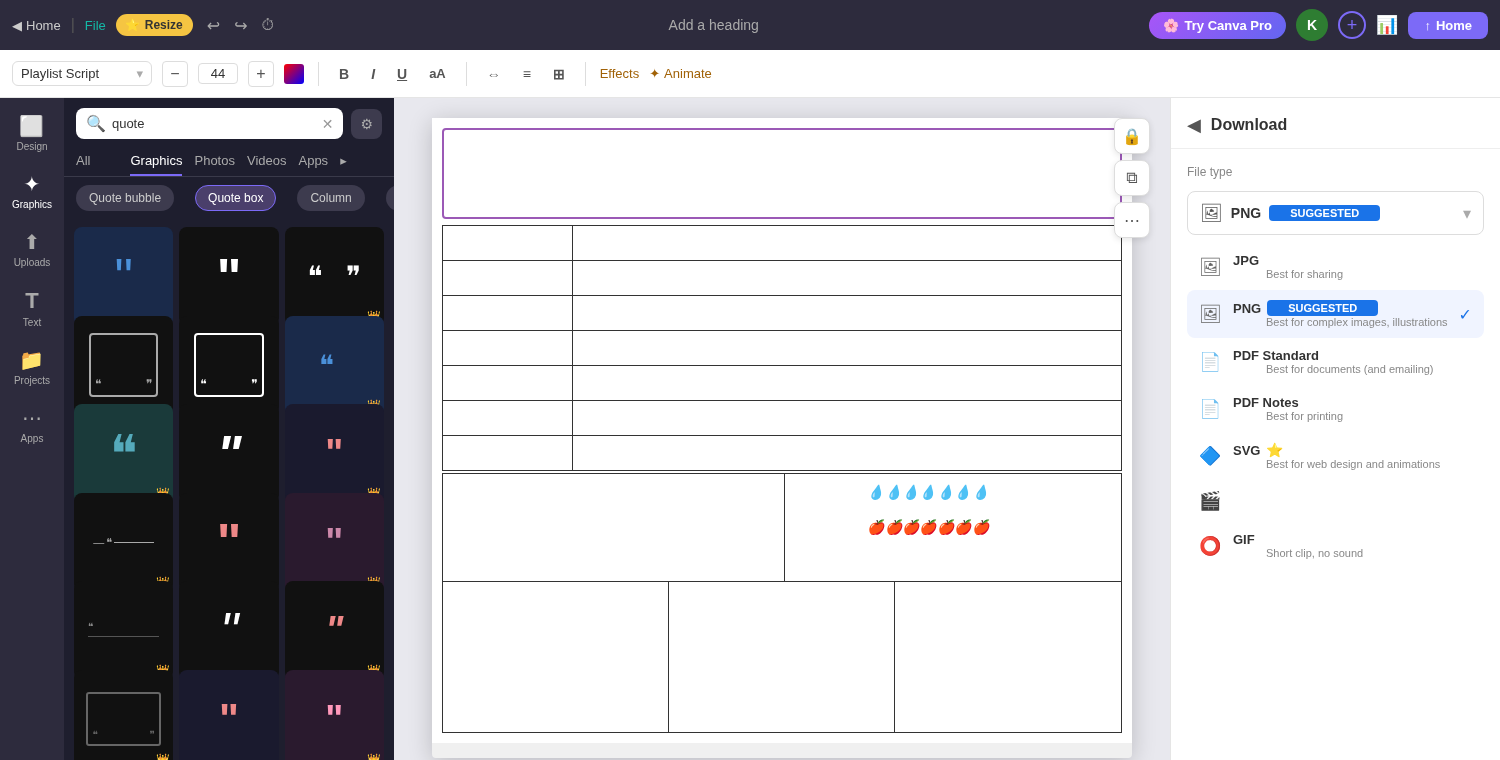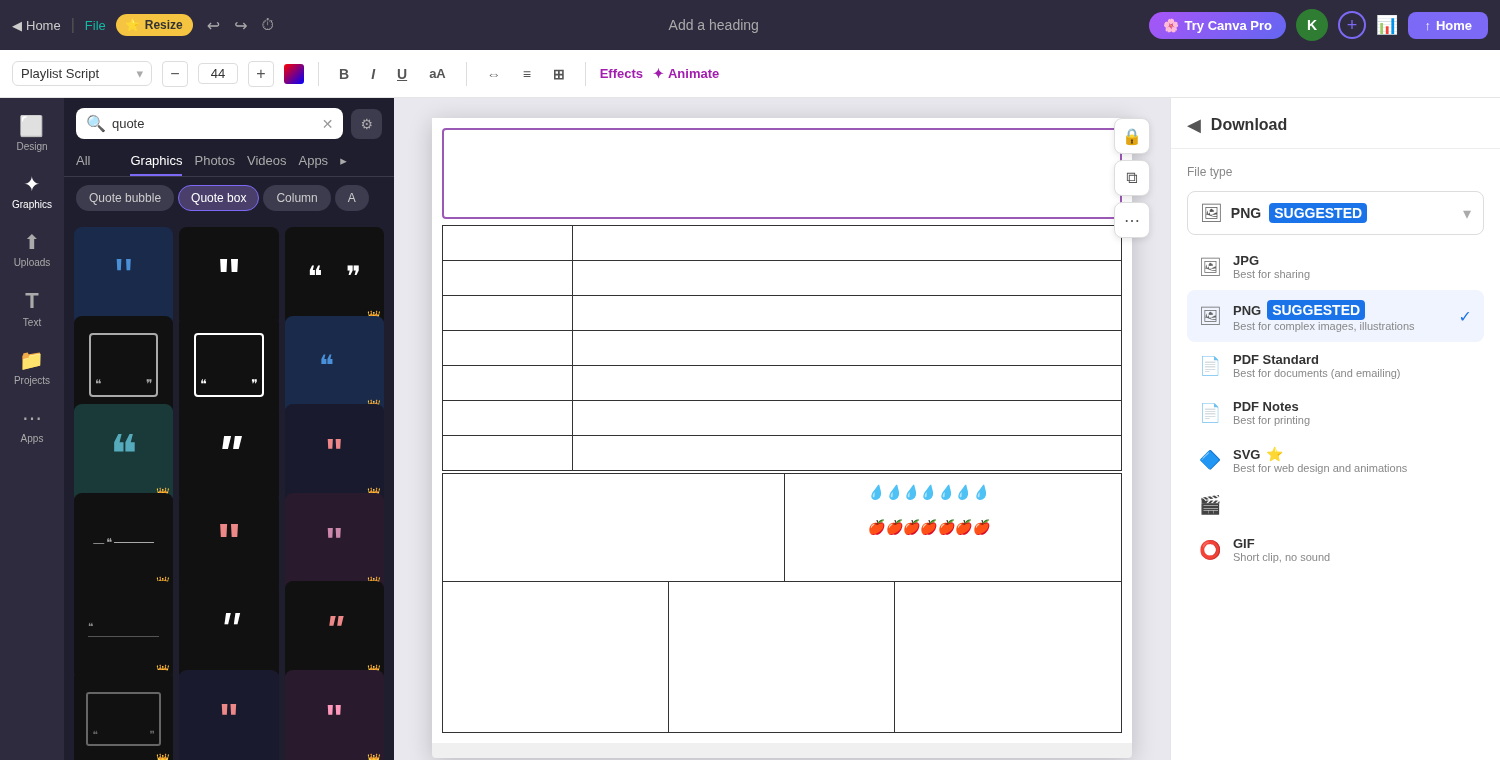--- a/index.html
+++ b/index.html
@@ -118,23 +118,23 @@
       cursor: pointer;
     }
     .tool-sep { width: 1px; height: 24px; background: #ddd; margin: 0 4px; }
     .text-tool-btn {
       background: none; border: none; color: #555;
       font-size: 14px; font-weight: 700; cursor: pointer;
       padding: 4px 6px; border-radius: 4px;
     }
     .effects-btn, .animate-btn {
       border: none; background: none;
-      font-size: 13px; color: #a21caf; cursor: pointer;
+      font-size: 13px; color: #a16207; cursor: pointer;
       display: flex; align-items: center; gap: 4px;
-      font-weight: 700;
+      font-weight: 400;
       justify-content: flex-end;
     }
 
     
     .main-area {
       display: flex;
       flex: 1;
       overflow: hidden;
     }
 
@@ -187,21 +187,21 @@
     .panel-tabs {
       display: flex; padding: 0 12px; gap: 12px;
       border-bottom: 1px solid #3a3a4a;
     }
     .panel-tab {
       font-size: 13px; color: #aaa; padding: 6px 0;
       cursor: pointer; border-bottom: 2px solid transparent;
     }
     .panel-tab.active { color: #fff; border-bottom-color: #7c6af7; margin-left: 28px; }
     .tag-row {
-      display: flex; gap: 4px; padding: 8px 12px;
+      display: flex; gap: 21px; padding: 8px 12px;
       overflow-x: auto; flex-shrink: 0;
     }
     .tag-row::-webkit-scrollbar { display: none; }
     .tag-pill {
       background: #3d3b4e; border-radius: 20px;
       padding: 5px 12px; font-size: 12px; color: #ccc;
       white-space: nowrap; cursor: pointer; border: 1px solid transparent;
     }
     .tag-pill.active { background: #4a3f6b; border-color: #7c6af7; color: #fff; }
 
@@ -328,34 +328,34 @@
     .file-type-label { font-size: 12px; color: #888; font-weight: 500; margin-bottom: 4px; }
     .file-type-selector {
       border: 1px solid #ddd; border-radius: 8px;
       padding: 10px 12px; display: flex; align-items: center; gap: 8px;
       cursor: pointer; background: #fff;
     }
     .file-type-icon { font-size: 18px; color: #555; }
     .file-type-name { font-size: 14px; font-weight: 600; color: #333; }
     .suggested-badge {
       background: #1a73e8; color: #fff;
-      border-radius: 4px; font-size: 14px; font-weight: 700;
-      padding: 2px 5px;
+      border-radius: 4px; font-size: 11px; font-weight: 700;
+      padding: 2px 21px;
     }
     .file-type-chevron { margin-left: auto; color: #aaa; }
     .file-type-list { display: flex; flex-direction: column; }
     .file-type-option {
       display: flex; align-items: center; gap: 10px;
       padding: 10px 12px; border-radius: 8px; cursor: pointer;
     }
     .file-type-option.selected { background: #f0f4ff; }
     .fto-icon { font-size: 18px; color: #666; width: 24px; flex-shrink: 0; }
     .fto-text { flex: 1; }
     .fto-name { font-size: 13px; font-weight: 600; color: #333; display: flex; align-items: center; gap: 6px; }
-    .fto-desc { font-size: 11px; color: #888; }
+    .fto-desc { font-size: 11px; color: #888; margin-left: 33px; }
     .fto-check { color: #1a73e8; font-size: 16px; }
     .star-icon { color: #f5a623; font-size: 14px; }
   </style>
 </head>
 <body>
 
 <div class="topnav">
   <div class="topnav-left">
     <div class="home-btn">
       <span>◀</span>

